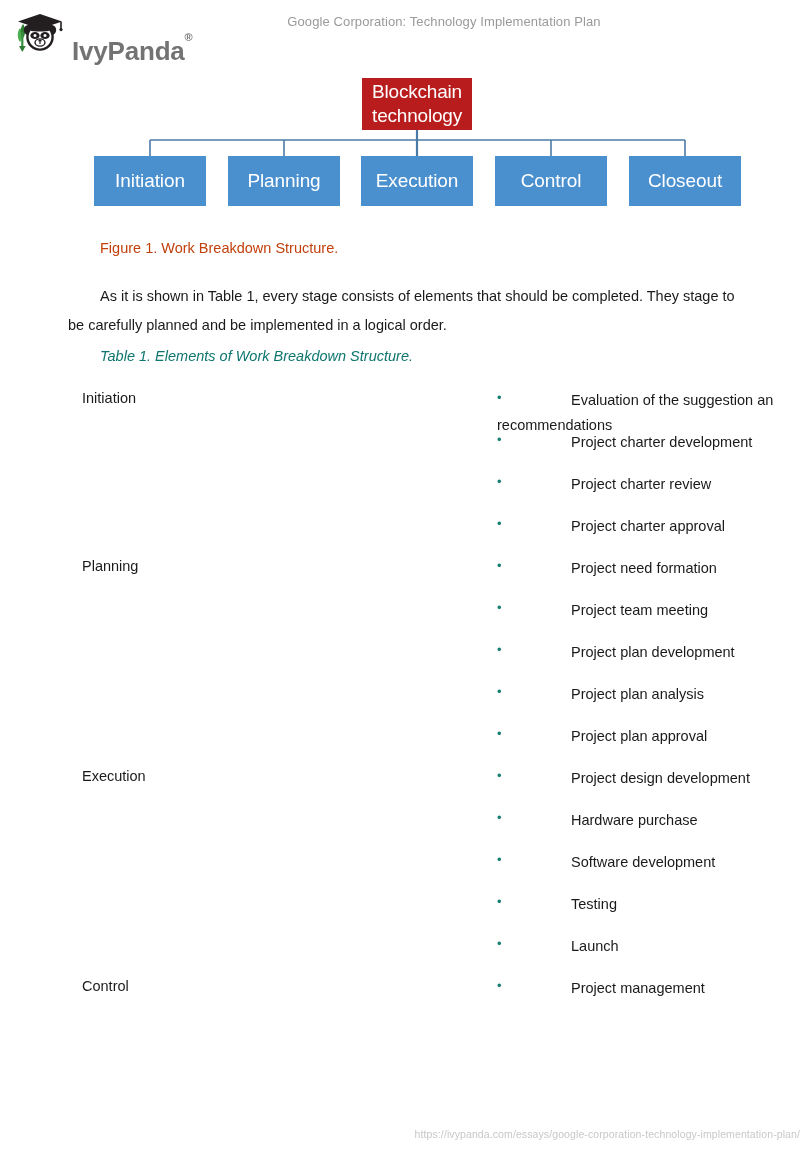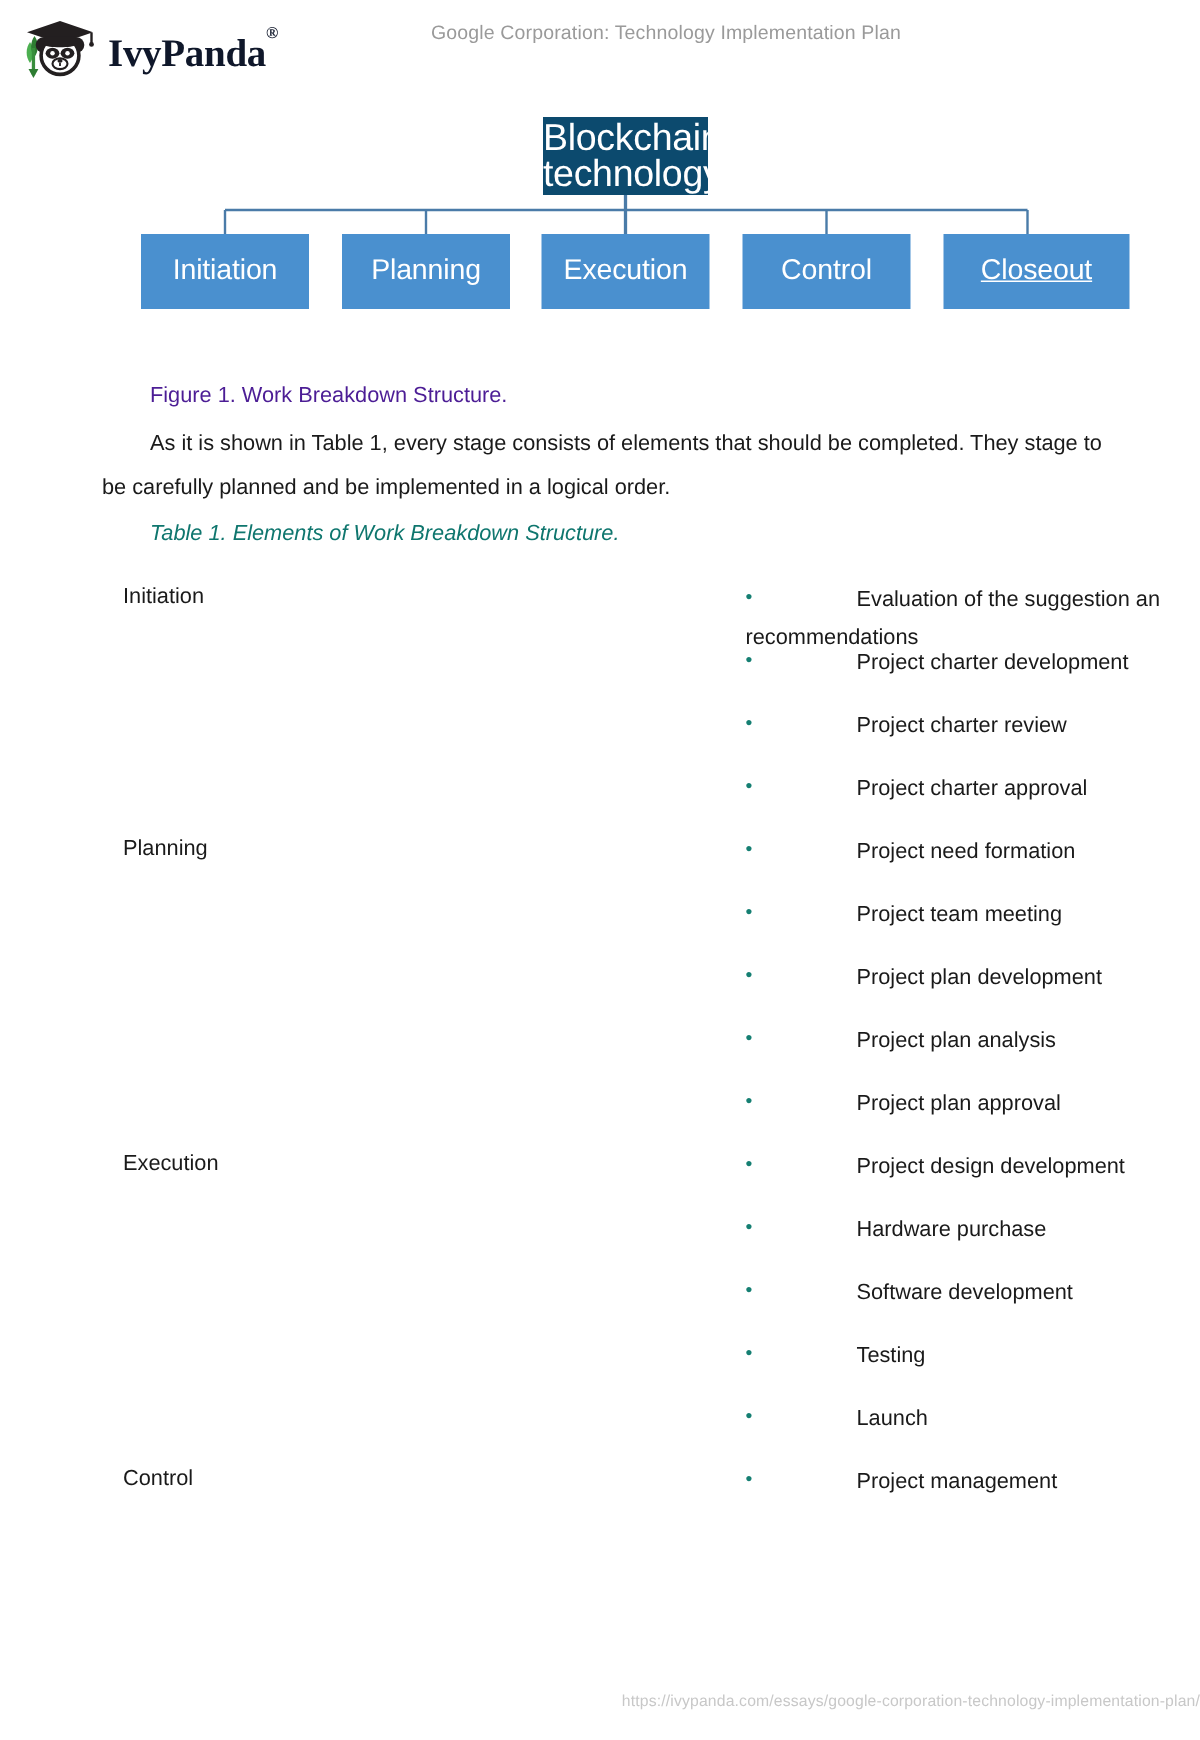--- a/index.html
+++ b/index.html
@@ -30,28 +30,28 @@
     display: flex;
     align-items: center;
     gap: 6px;
   }
   .logo-mark {
     width: 52px;
     height: 48px;
     display: block;
   }
   .logo-text {
-    font-family: Liberation Serif, serif;
+    font-family: Liberation Sans, sans-serif;
     font-size: 26px;
     font-weight: bold;
-    color: #0f172a;
+    color: #737373;
     letter-spacing: -0.2px;
     line-height: 1;
     position: relative;
-    top: 4px;
+    top: 19px;
   }
   .logo-text sup {
     font-size: 11px;
     font-weight: bold;
     top: -0.85em;
     position: relative;
   }
   .header-title {
     position: absolute;
     left: 0; right: 0;
@@ -70,25 +70,25 @@
     top: 70px;
     width: 800px;
     height: 150px;
   }
   .wbs-root {
     position: absolute;
     left: 362px;
     top: 8px;
     width: 110px;
     height: 52px;
-    background: #0c4a6e;
+    background: #b91c1c;
     color: #ffffff;
-    font-size: 25px;
+    font-size: 19px;
     line-height: 24px;
-    text-align: left;
+    text-align: center;
     padding-top: 2px;
     box-sizing: border-box;
     letter-spacing: -0.2px;
   }
   .wbs-connectors {
     position: absolute;
     left: 0; top: 0;
     width: 800px;
     height: 150px;
     pointer-events: none;
@@ -102,30 +102,29 @@
     font-size: 19px;
     line-height: 50px;
     text-align: center;
     letter-spacing: -0.1px;
     box-sizing: border-box;
   }
   .wbs-child.c0 { left: 94px;  width: 112px; }
   .wbs-child.c1 { left: 228px; width: 112px; }
   .wbs-child.c2 { left: 361px; width: 112px; }
   .wbs-child.c3 { left: 495px; width: 112px; }
-  .wbs-child.c4 { left: 629px; width: 124px; text-decoration: underline; }
+  .wbs-child.c4 { left: 629px; width: 112px; }
 
   
   .figure-caption {
     position: absolute;
     left: 100px;
     top: 240px;
     font-size: 14.5px;
-    color: #4c1d95;
-    margin-top: 16px;
+    color: #c2410c;
   }
   .para {
     position: absolute;
     left: 68px;
     top: 282px;
     width: 680px;
     font-size: 14.5px;
     line-height: 29px;
     color: #1a1a1a;
   }

